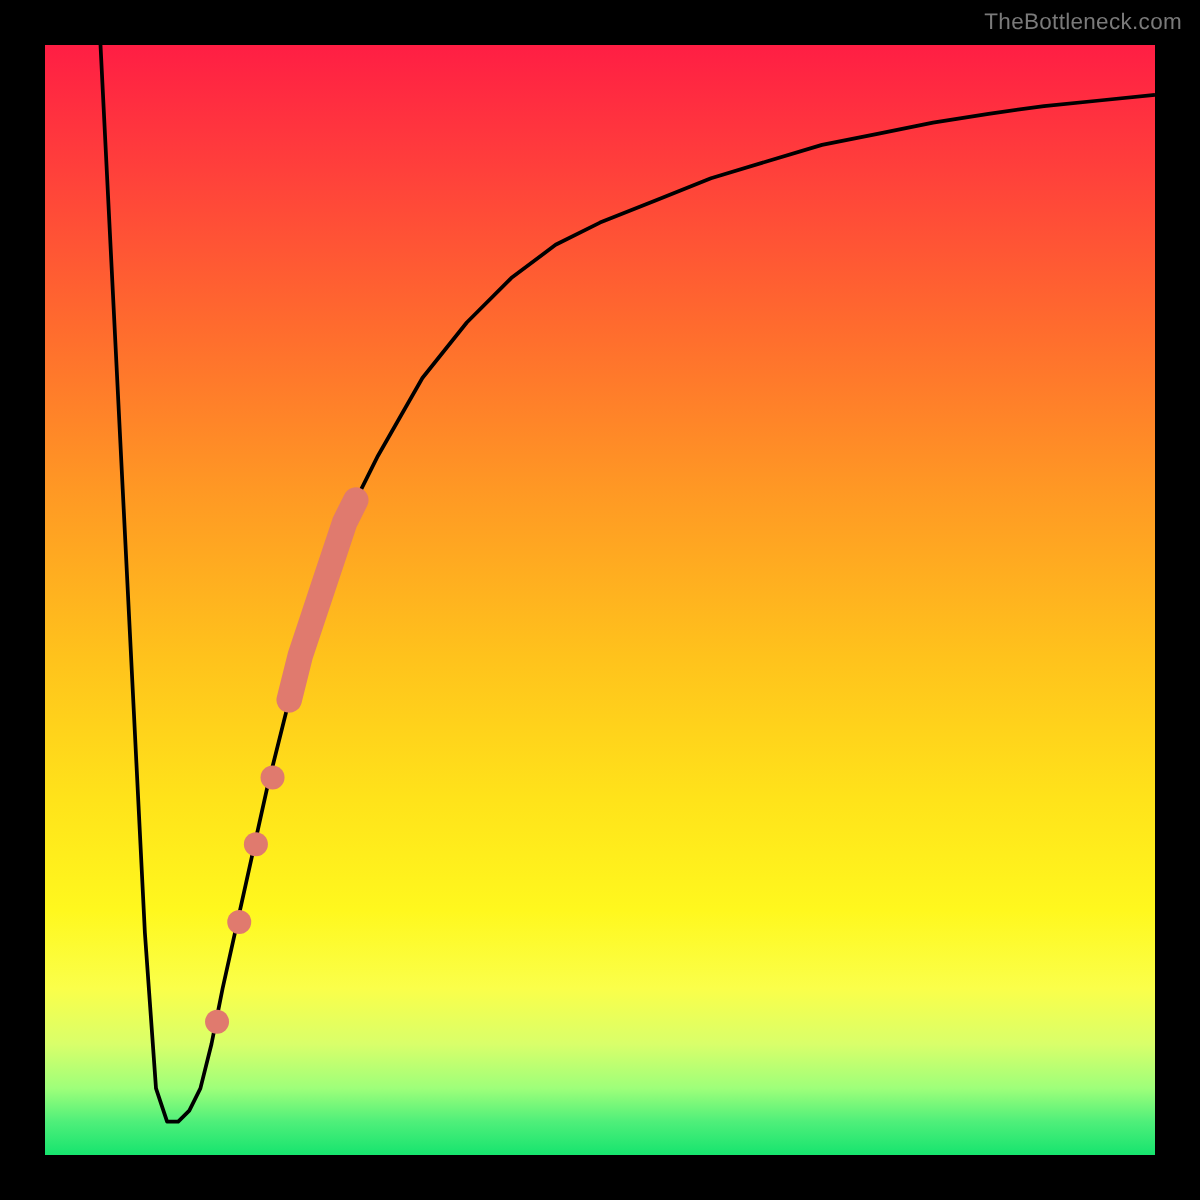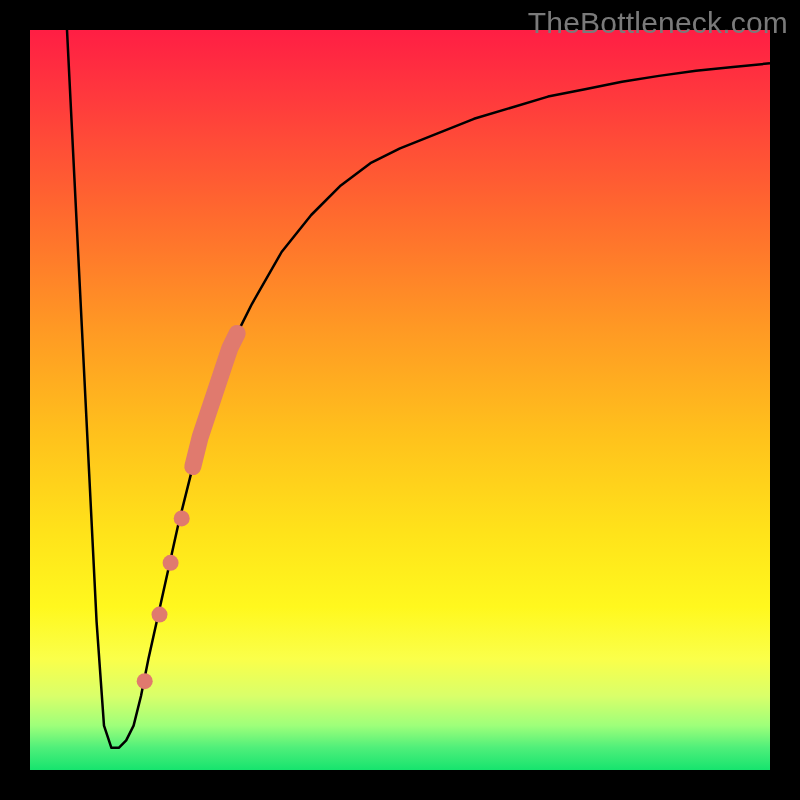--- a/index.html
+++ b/index.html
@@ -36,21 +36,21 @@
       #d9ff6a 90%,
       #9eff7a 94%,
       #4fef7a 97%,
       #16e46e 100%);
   }
   .watermark {
     position: absolute;
     top: 6px;
     right: 12px;
     color: #7a7a7a;
-    font-size: 30px;
+    font-size: 15px;
     font-weight: 500;
     letter-spacing: 0.2px;
   }
   svg.overlay {
     position: absolute;
     left: 0;
     top: 0;
     width: 740px;
     height: 740px;
   }

